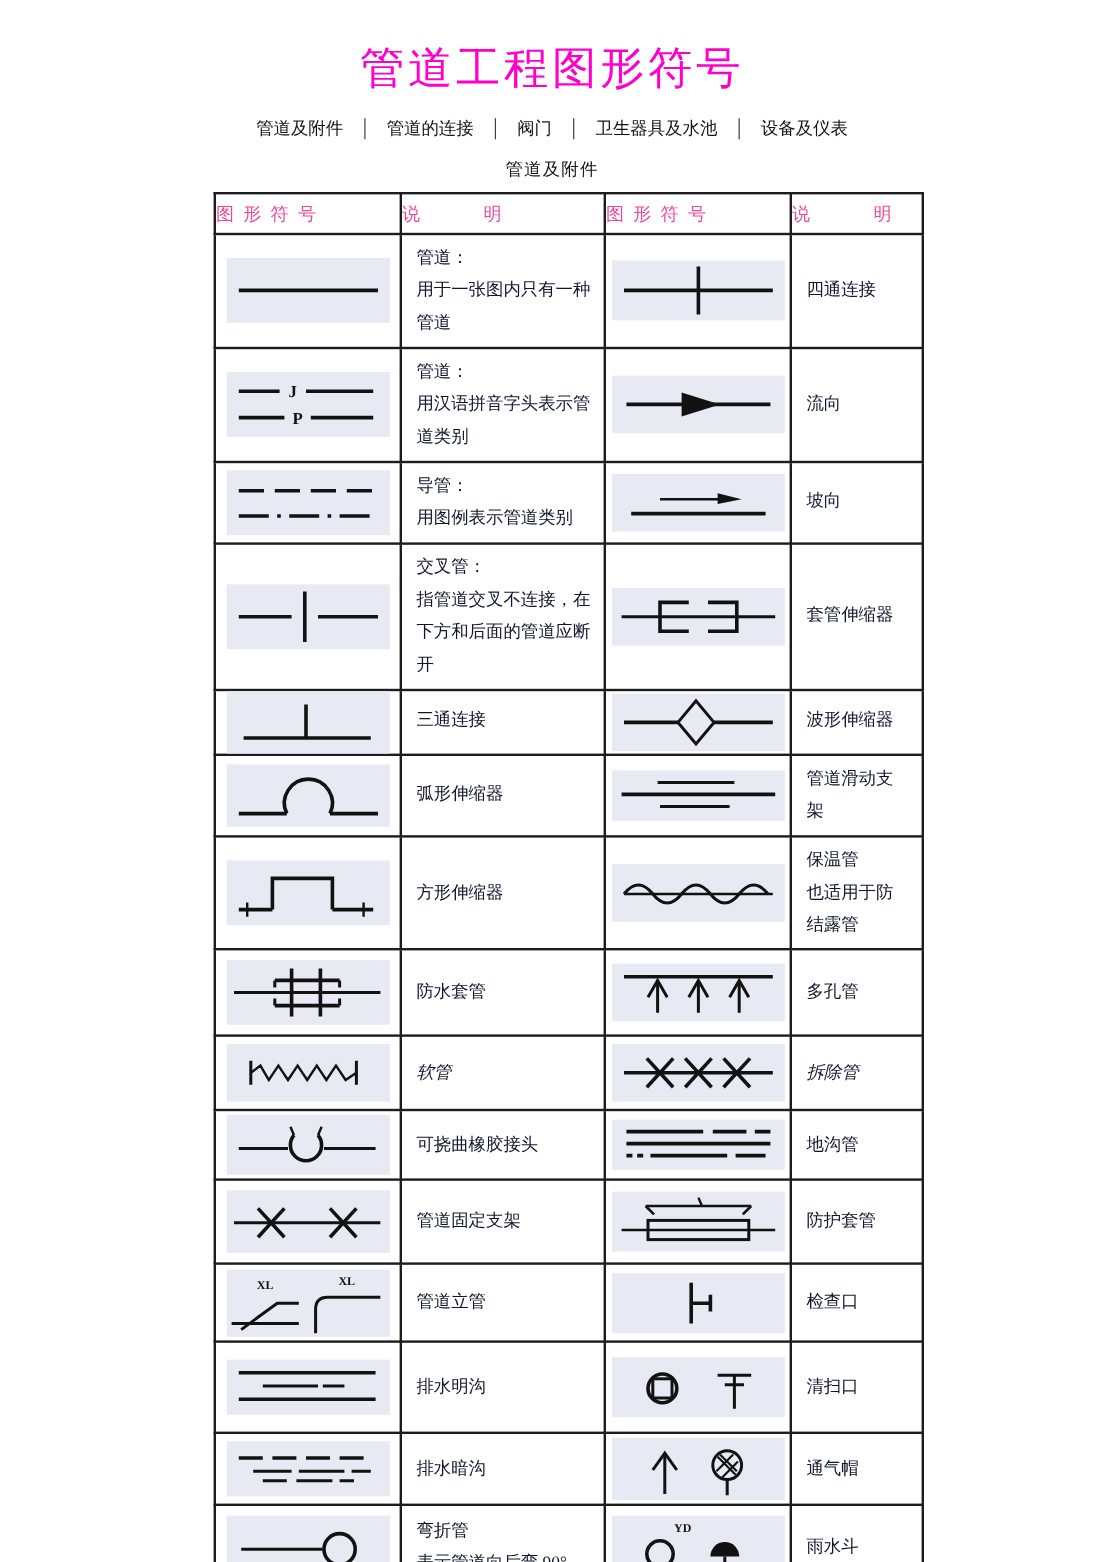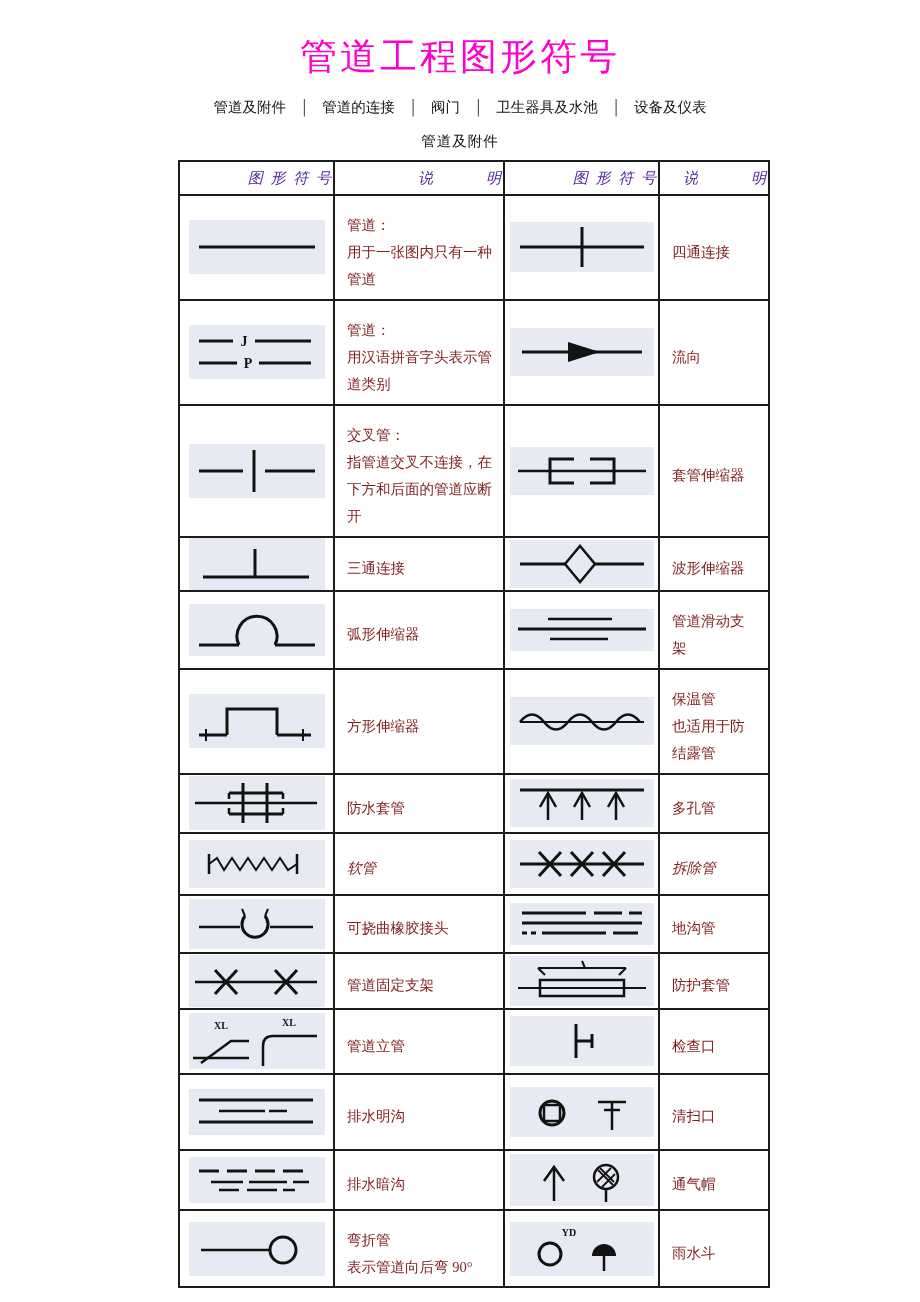--- a/index.html
+++ b/index.html
@@ -36,25 +36,25 @@
   .sym-table col.c1{width:155px;}
   .sym-table col.c2{width:170px;}
   .sym-table col.c3{width:155px;}
   .sym-table col.c4{width:110px;}
   .sym-table th,.sym-table td{
     border:2px solid var(--table_border);
     vertical-align:middle;
     font-weight:400;
   }
   .sym-table th{
-    font-size:15px;text-align:right;height:34px;letter-spacing:2px;color:#4c1d95;font-style:italic;
+    font-size:15px;text-align:left;height:34px;letter-spacing:2px;color:#ec4899;
   }
   td.desc{
-    font-size:14.5px;line-height:1.86;padding:16px 10px 6px 12px;
-    white-space:pre-line;text-align:left;color:#7f1d1d;
+    font-size:14.5px;line-height:1.86;padding:6px 10px 6px 12px;
+    white-space:pre-line;text-align:left;color:#0f172a;
   }
   td.symcell{text-align:center;}
   .sym-box{
     display:inline-flex;align-items:center;justify-content:center;
     background:var(--symbol_background);
     padding:1px 2px;vertical-align:middle;
   }
   .sym-box svg{display:block;}
   svg .st{stroke:#121212;fill:none;}
   svg text{font-family:"Liberation Serif","DejaVu Serif",serif;fill:#121212;font-weight:bold;}
@@ -125,20 +125,42 @@
       <span class="sym-box">
         <svg width="140" height="46" viewBox="0 0 140 46">
               <line class="st" x1="10" y1="23" x2="130" y2="23" stroke-width="3"></line>
               <polygon points="56,13 88,23 56,33" fill="#121212"></polygon>
             </svg>
       </span>
     </td>
     <td class="desc">流向</td>
   </tr>
 
+  <tr style="height:65px;">
+    <td class="symcell">
+      <span class="sym-box">
+        <svg width="132" height="52" viewBox="0 0 132 52">
+          <line class="st" x1="8" y1="16" x2="122" y2="16" stroke-width="3" stroke-dasharray="21 9"></line>
+          <line class="st" x1="8" y1="37" x2="122" y2="37" stroke-width="3" stroke-dasharray="25 7 3 7"></line>
+        </svg>
+      </span>
+    </td>
+    <td class="desc">导管：
+用图例表示管道类别</td>
+    <td class="symcell">
+      <span class="sym-box">
+        <svg width="140" height="46" viewBox="0 0 140 46">
+          <line class="st" x1="14" y1="32" x2="126" y2="32" stroke-width="3"></line>
+          <line class="st" x1="38" y1="20" x2="90" y2="20" stroke-width="2"></line>
+          <polygon points="86,15 106,20 86,24" fill="#121212"></polygon>
+        </svg>
+      </span>
+    </td>
+    <td class="desc">坡向</td>
+  </tr>
 
   <tr style="height:85px;">
     <td class="symcell">
       <span class="sym-box">
         <svg width="132" height="52" viewBox="0 0 132 52">
           <line class="st" x1="8" y1="26" x2="52" y2="26" stroke-width="3"></line>
           <line class="st" x1="74" y1="26" x2="124" y2="26" stroke-width="3"></line>
           <line class="st" x1="63" y1="5" x2="63" y2="47" stroke-width="3"></line>
         </svg>
       </span>
@@ -150,21 +172,21 @@
         <svg width="140" height="46" viewBox="0 0 140 46">
           <line class="st" x1="6" y1="23" x2="134" y2="23" stroke-width="2.5"></line>
           <path class="st" d="M62 11 H38 V35 H62" stroke-width="3"></path>
           <path class="st" d="M78 11 H102 V35 H78" stroke-width="3"></path>
         </svg>
       </span>
     </td>
     <td class="desc">套管伸缩器</td>
   </tr>
 
-  <tr style="height:50px;">
+  <tr style="height:50px;font-family:Liberation Mono, monospace;">
     <td class="symcell">
       <span class="sym-box">
         <svg width="132" height="50" viewBox="0 0 132 50">
               <line class="st" x1="12" y1="38" x2="118" y2="38" stroke-width="3"></line>
               <line class="st" x1="64" y1="10" x2="64" y2="38" stroke-width="3"></line>
             </svg>
       </span>
     </td>
     <td class="desc">三通连接</td>
     <td class="symcell">
@@ -220,21 +242,21 @@
         <svg width="140" height="46" viewBox="0 0 140 46">
           <line class="st" x1="8" y1="24" x2="132" y2="24" stroke-width="2"></line>
           <path class="st" d="M8 24 Q20 9 32 24 T56 24 T80 24 T104 24 T128 24" stroke-width="2.6"></path>
         </svg>
       </span>
     </td>
     <td class="desc">保温管
 也适用于防结露管</td>
   </tr>
 
-  <tr style="height:59px;">
+  <tr style="height:72px;">
     <td class="symcell">
       <span class="sym-box">
         <svg width="132" height="52" viewBox="0 0 132 52">
           <line class="st" x1="4" y1="26" x2="126" y2="26" stroke-width="2.5"></line>
           <line class="st" x1="52" y1="6" x2="52" y2="46" stroke-width="3"></line>
           <line class="st" x1="76" y1="6" x2="76" y2="46" stroke-width="3"></line>
           <line class="st" x1="38" y1="16" x2="92" y2="16" stroke-width="3"></line>
           <line class="st" x1="38" y1="16" x2="38" y2="22" stroke-width="2.5"></line>
           <line class="st" x1="92" y1="16" x2="92" y2="22" stroke-width="2.5"></line>
           <line class="st" x1="38" y1="37" x2="92" y2="37" stroke-width="3"></line>
@@ -310,21 +332,21 @@
           <line class="st" x1="10" y1="29" x2="15" y2="29" stroke-width="3"></line>
               <line class="st" x1="19" y1="29" x2="24" y2="29" stroke-width="3"></line>
               <line class="st" x1="30" y1="29" x2="94" y2="29" stroke-width="3"></line>
               <line class="st" x1="101" y1="29" x2="126" y2="29" stroke-width="3"></line>
         </svg>
       </span>
     </td>
     <td class="desc">地沟管</td>
   </tr>
 
-  <tr style="height:56px;">
+  <tr style="height:70px;">
     <td class="symcell">
       <span class="sym-box">
         <svg width="132" height="50" viewBox="0 0 132 50">
           <line class="st" x1="4" y1="26" x2="126" y2="26" stroke-width="2.5"></line>
           <line class="st" x1="24" y1="14" x2="46" y2="38" stroke-width="3"></line>
               <line class="st" x1="24" y1="38" x2="46" y2="14" stroke-width="3"></line>
           <line class="st" x1="84" y1="14" x2="106" y2="38" stroke-width="3"></line>
               <line class="st" x1="84" y1="38" x2="106" y2="14" stroke-width="3"></line>
         </svg>
       </span>

